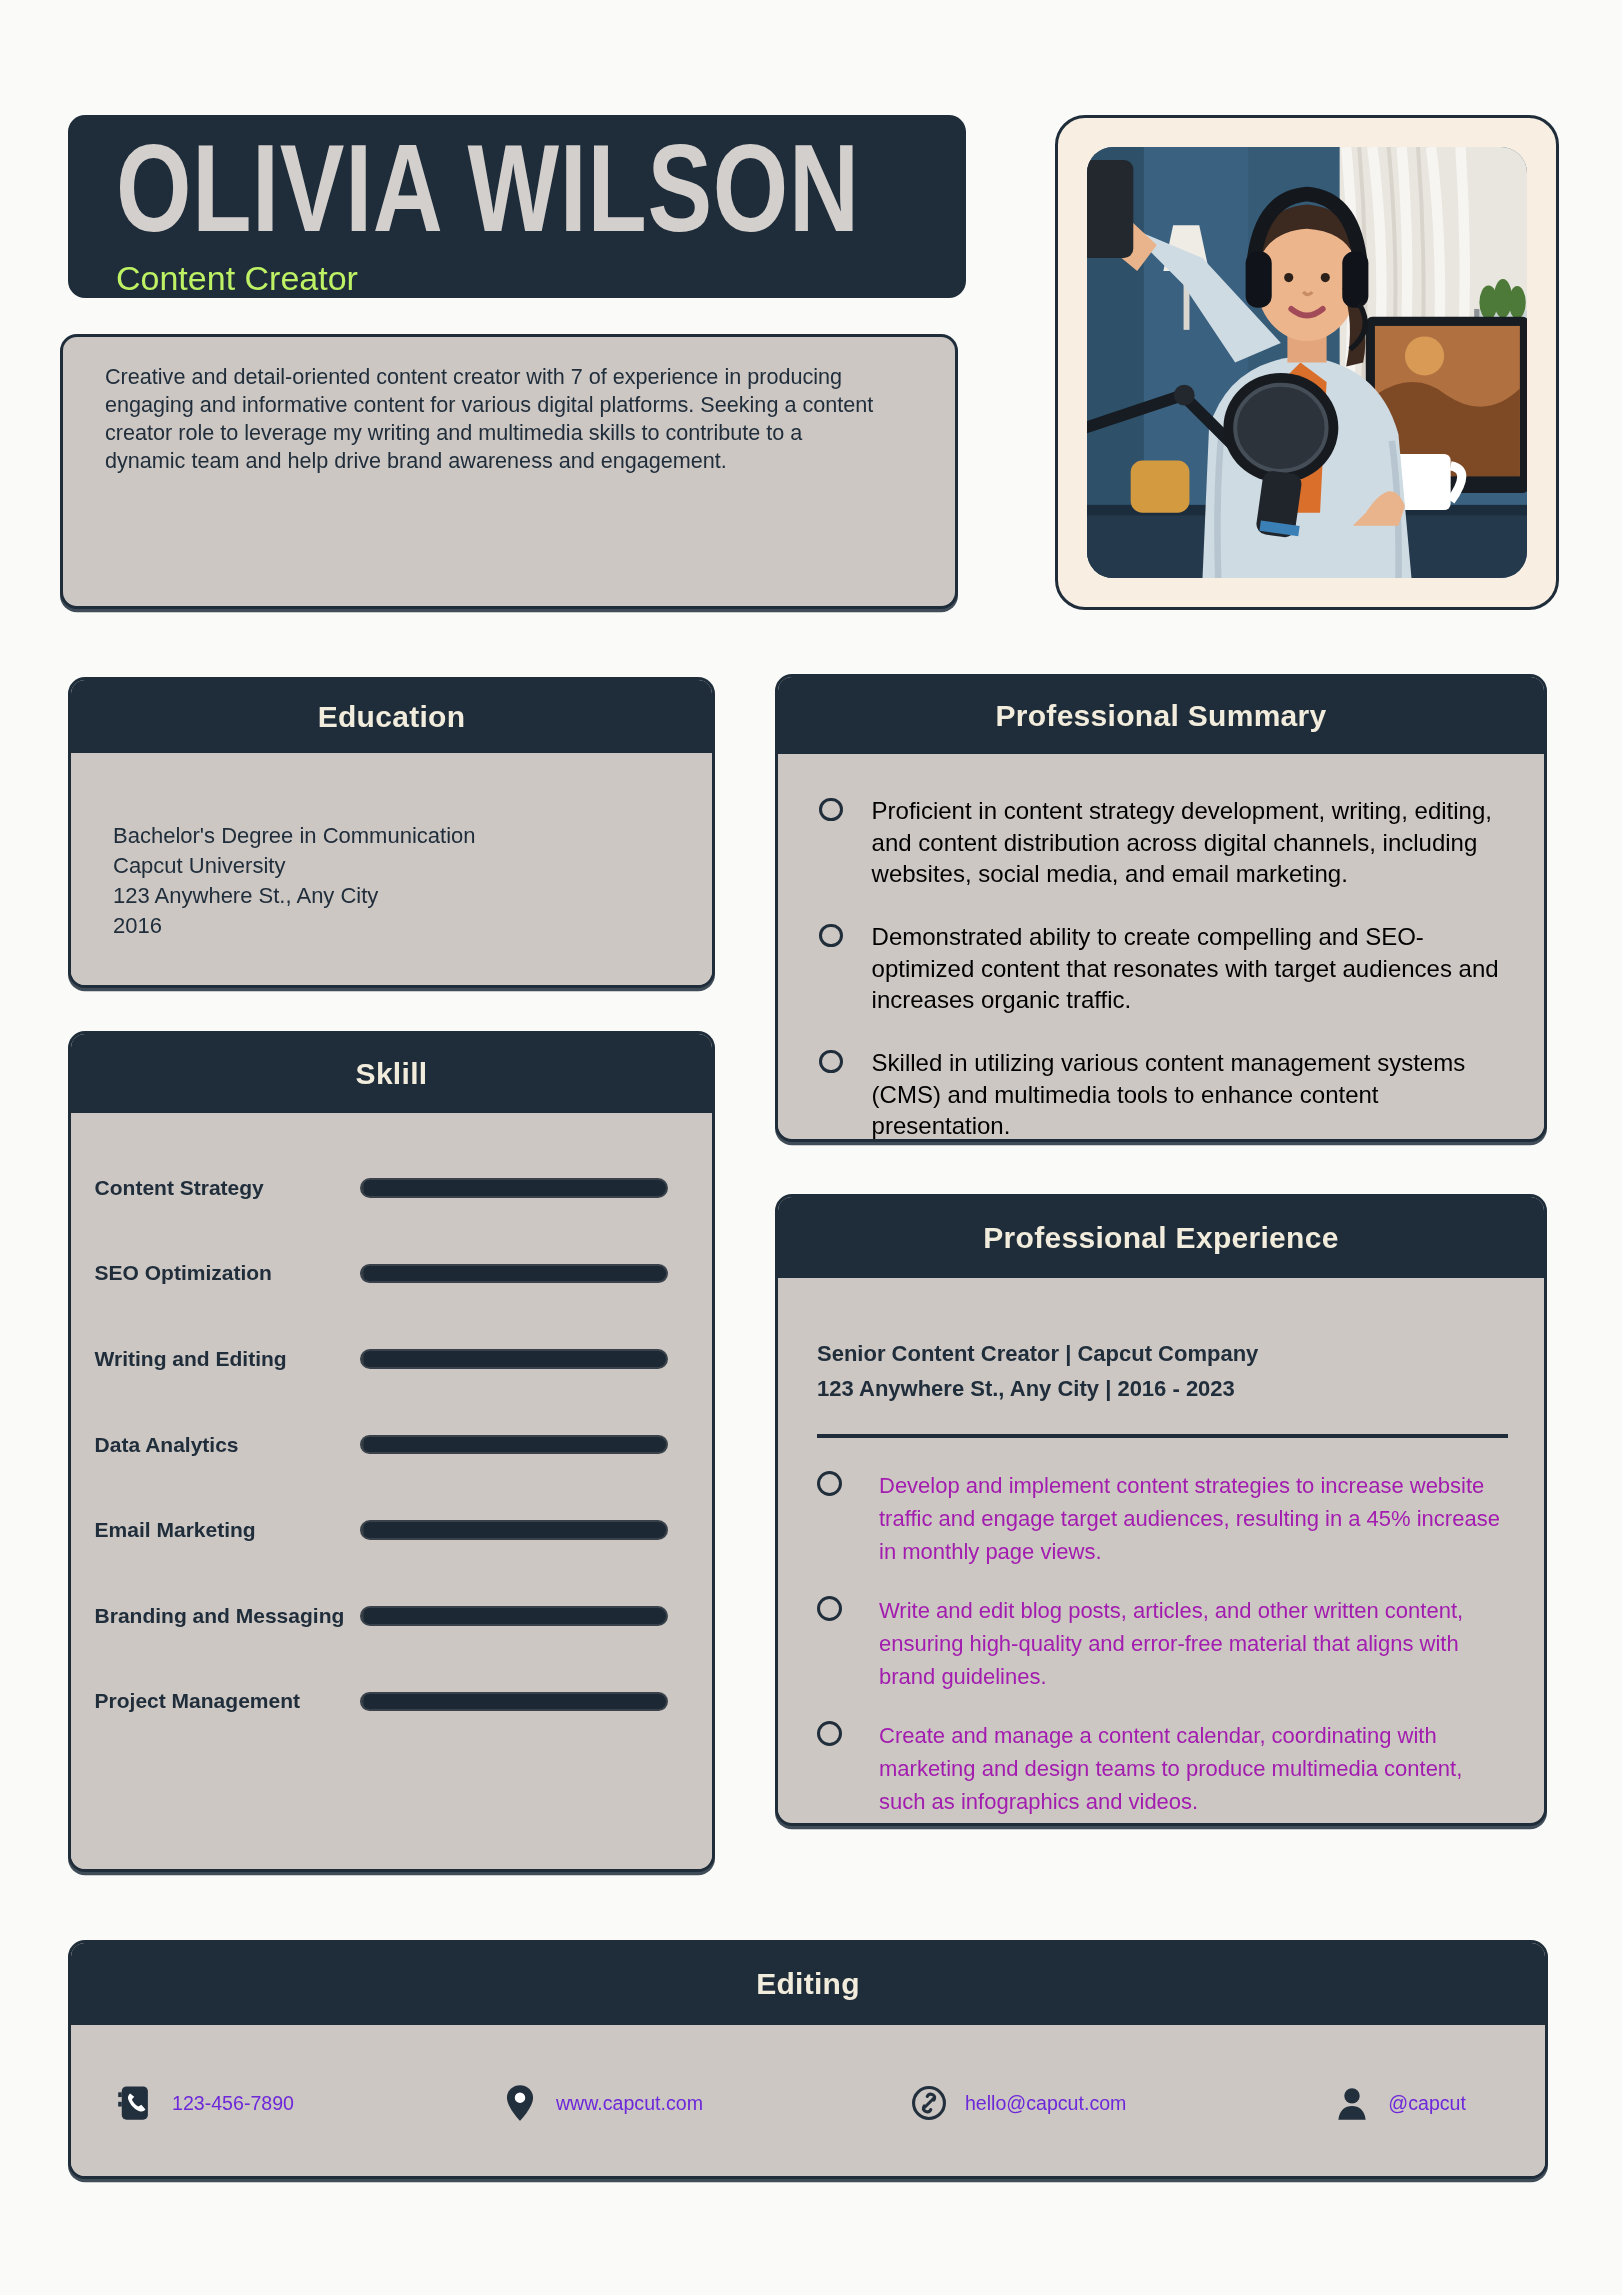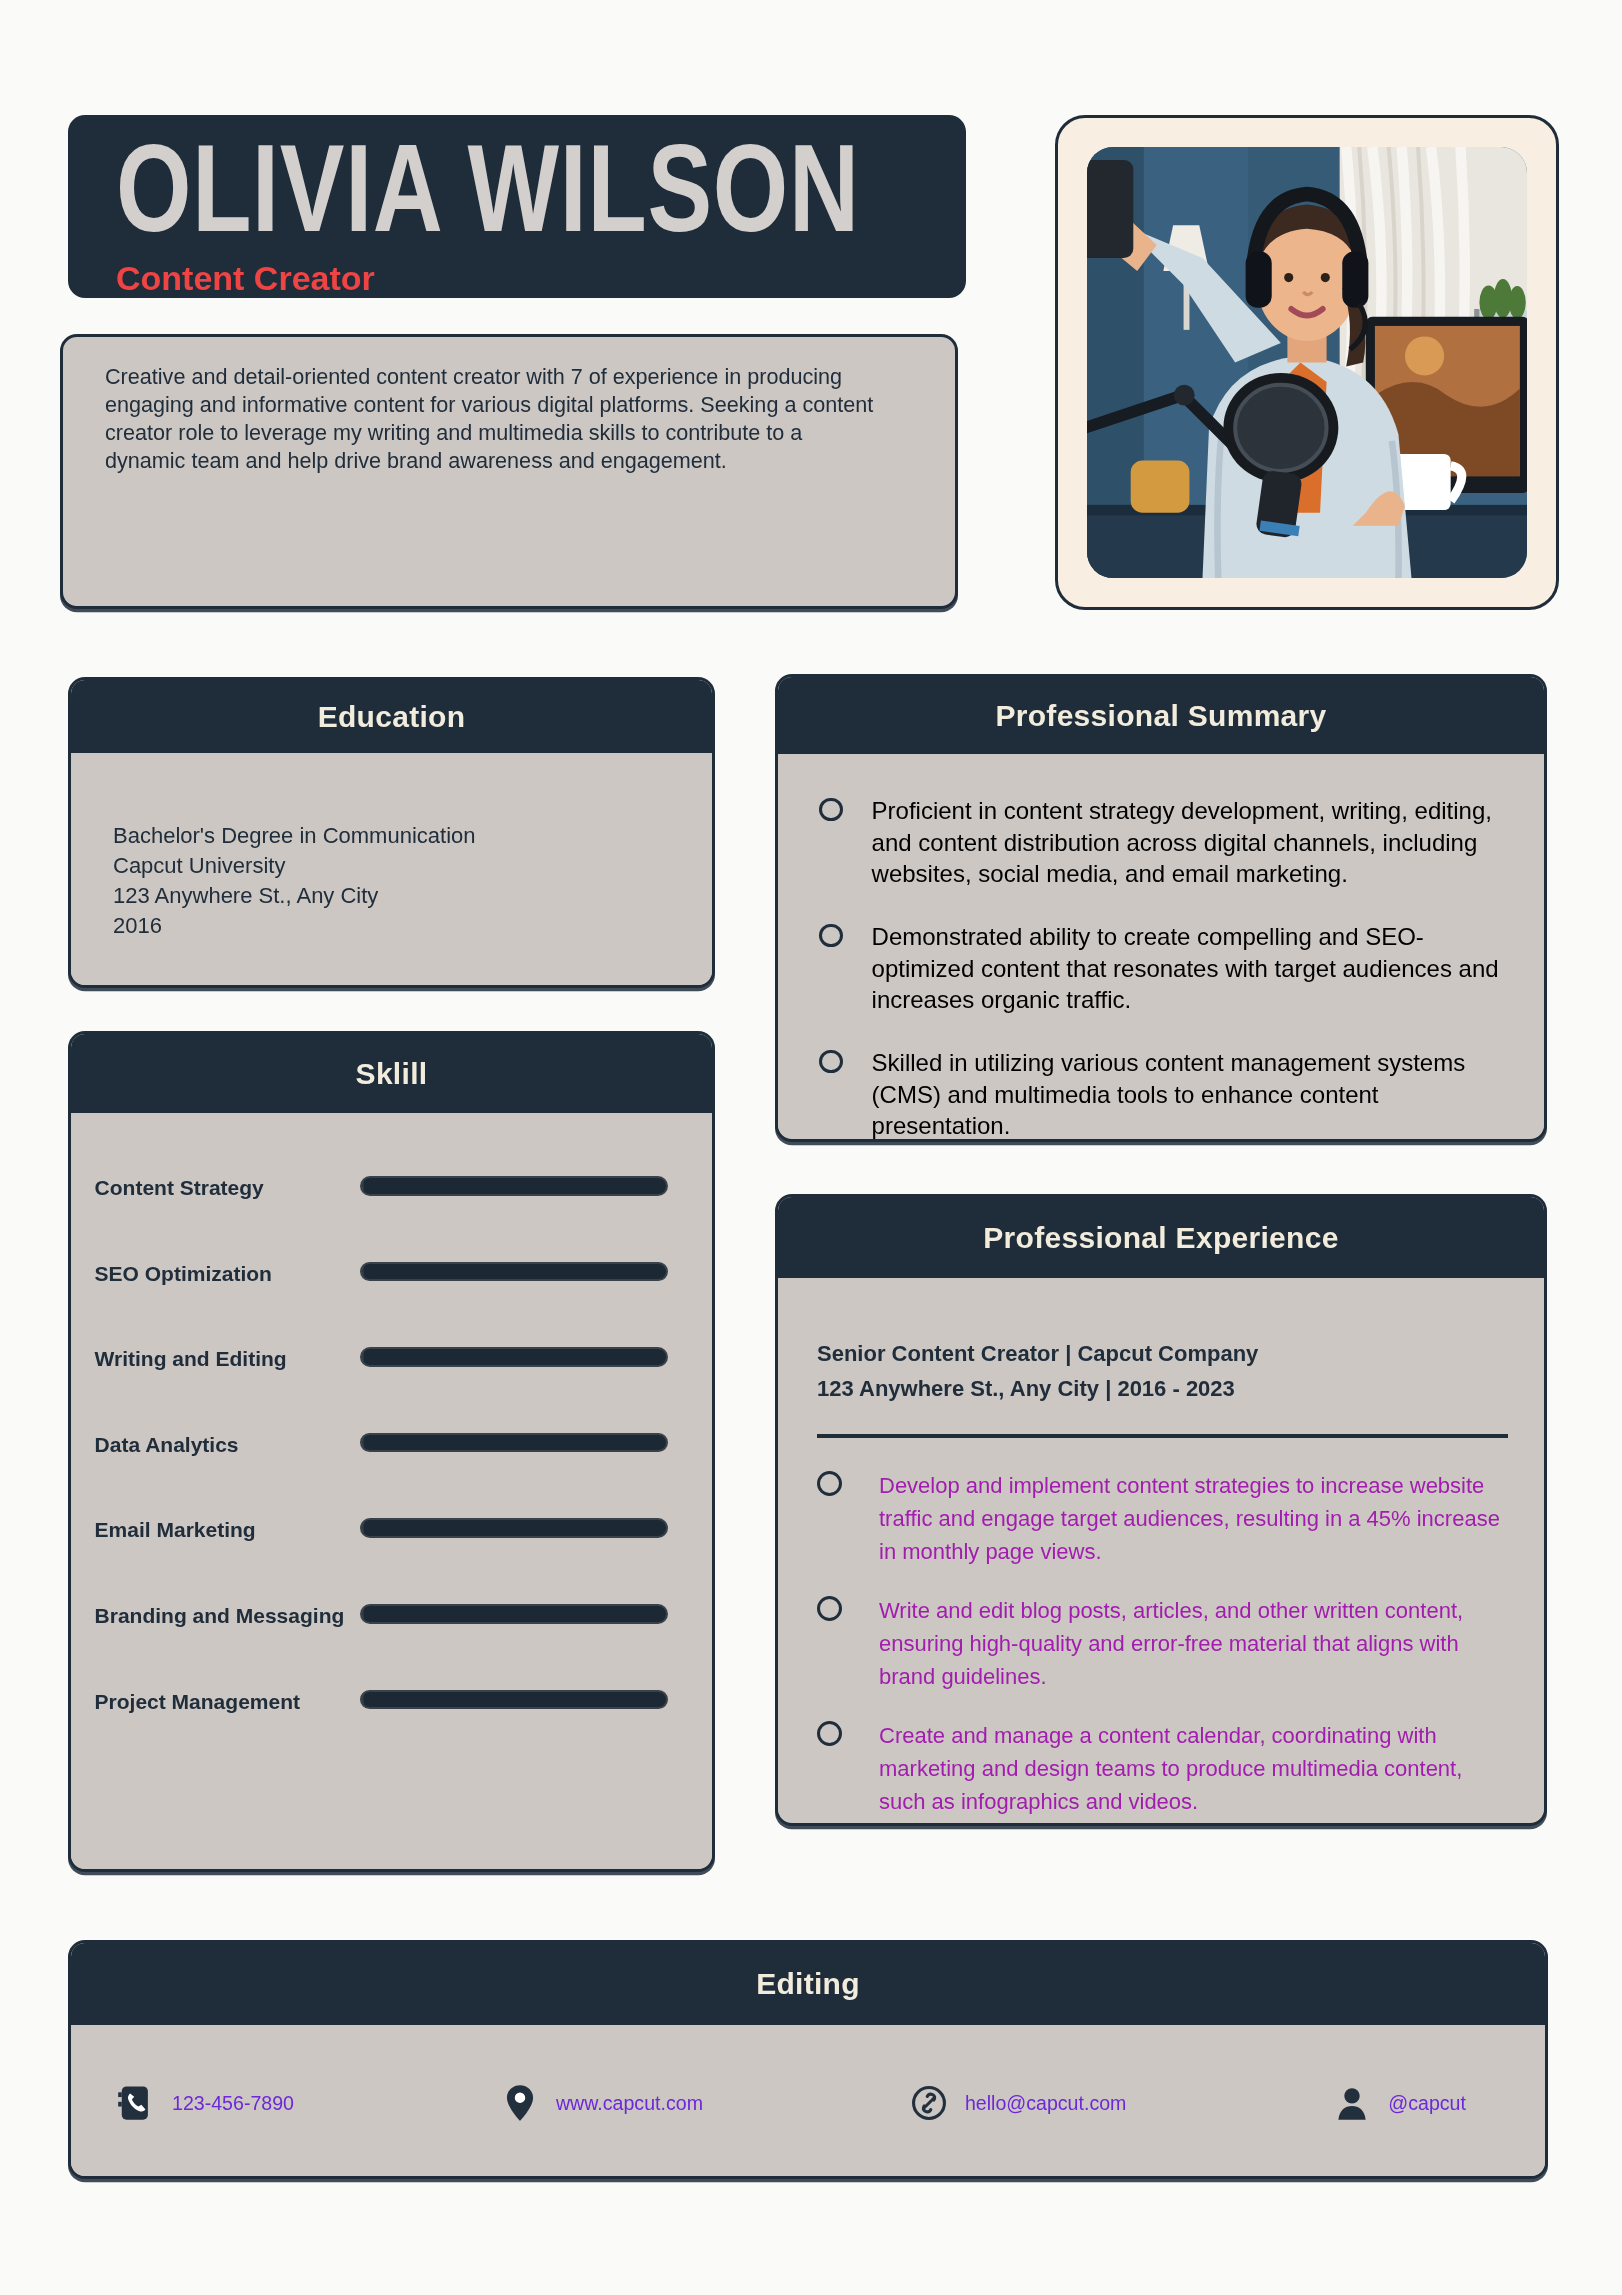--- a/index.html
+++ b/index.html
@@ -13,21 +13,21 @@
   .navy  { background:#1f2d3b; }
   .taupe { background:#cdc7c3; border:3.3px solid #1f2d3b; box-shadow:0 3.3px 0 rgba(31,45,59,.85); }
 
   
   #name-block { left:68px; top:115px; width:898px; height:183px; padding:30px 0 16px 48px; }
   #name {
     display:inline-block; font-size:97px; font-weight:700; letter-spacing:0.7px;
     color:#d3cfcc; line-height:1; transform:scaleY(1.28); transform-origin:0 70%;
     white-space:nowrap;
   }
-  #role { margin-top:17px; font-size:34px; font-weight:700; color:#ef4444; }
+  #role { margin-top:17px; font-size:34px; font-weight:400; color:#bef264; }
 
   
   #photo-frame {
     left:1055px; top:115px; width:504px; height:495px;
     background:#f8efe2; border:3.9px solid #1f2d3b; border-radius:30px; padding:29px;
   }
   #photo-frame svg { width:100%; height:100%; border-radius:26px; display:block; }
 
   
   #about-card {
@@ -64,21 +64,21 @@
   #psummary-card .section-head { height:77px; }
   #psummary-card .section-body { height:384px; padding:41px 29.4px 0 41px; }
   #psummary-card li { margin-bottom:31px; }
   #psummary-card .bullet-ring { margin-right:29px; }
   #psummary-card li p { font-size:24px; line-height:1.32; color:#000000; }
 
   
   #skills-card { left:68px; top:1031px; width:647px; height:841px; }
   #skills-card .section-head { height:79px; }
   #skills-card .section-body { height:756px; padding:63px 44px 0 23.6px; }
-  .skill-row { display:flex; align-items:flex-start; height:23.6px; margin-bottom:62px; }
+  .skill-row { display:flex; align-items:center; height:23.6px; margin-bottom:62px; }
   .skill-label { font-size:21px; font-weight:700; color:#202e3c; }
   .skill-bar {
     margin-left:auto; width:308px; height:19.6px; background:#1c2935;
     border:2px solid #39424b; border-radius:10.5px; overflow:hidden;
   }
   .skill-fill { height:100%; background:#6a7077; border-radius:7.9px; border-right:2px solid #2c343c; }
 
   
   #experience-card { left:775px; top:1194px; width:772px; height:632px; }
   #experience-card .section-head { height:81px; }

